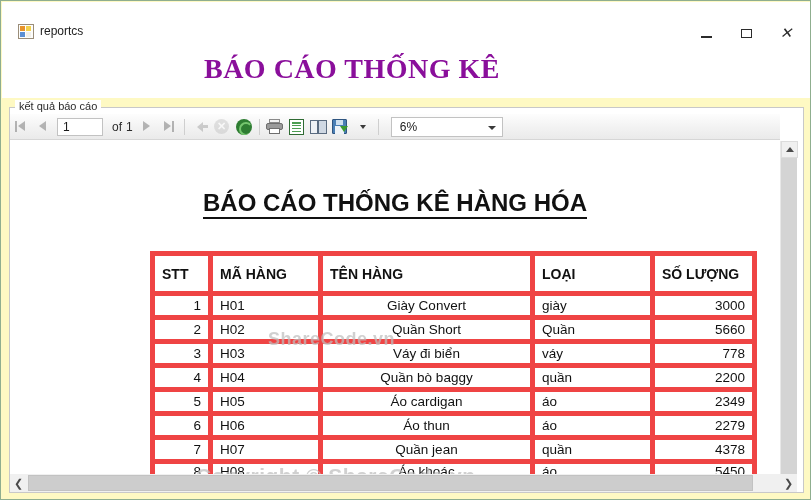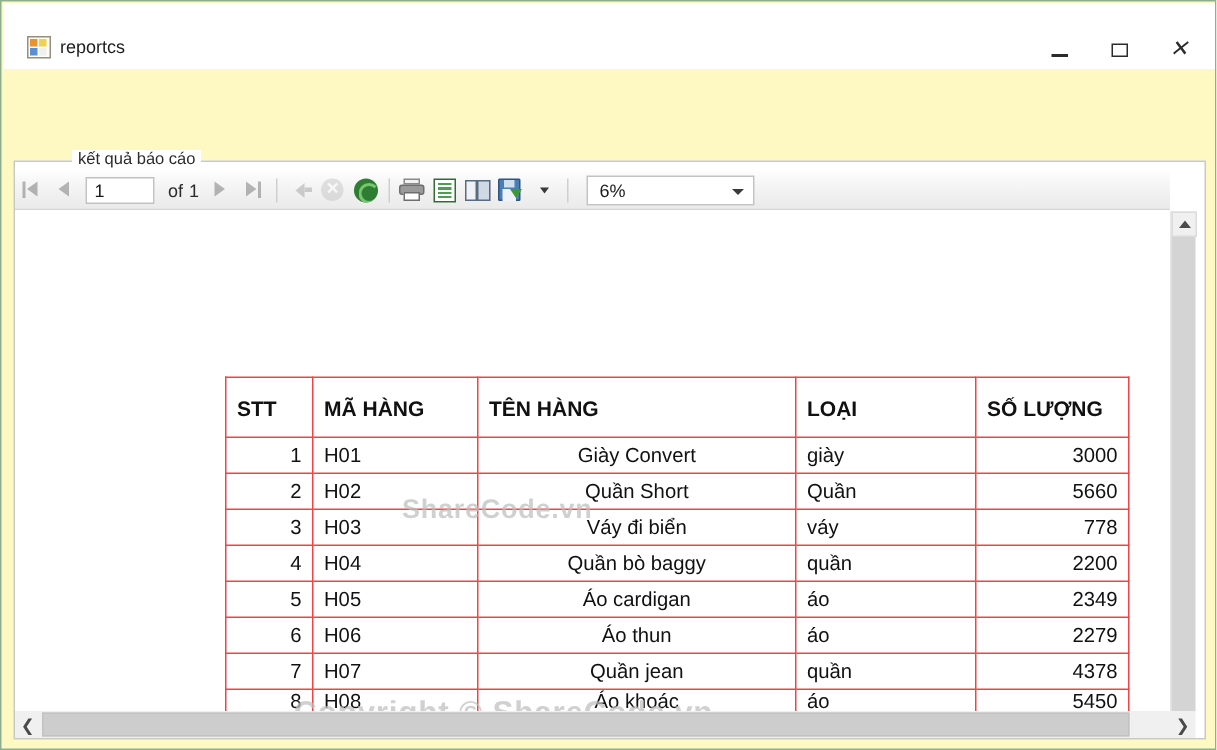--- a/index.html
+++ b/index.html
@@ -105,21 +105,20 @@
     width: 795px; height: 386px;
     border: 1px solid #c8c8c8;
     background: #ffffff;
   }
   .groupbox-label {
     position: absolute; left: 14px; top: 99px;
     background: #ffffff;
     padding: 0 4px;
     font-size: 11px; color: #2b2b2b;
     z-index: 3;
-    margin-left: 33px;
   }
 
   
   .rv-toolbar {
     position: absolute; left: 9px; top: 113px;
     width: 770px; height: 26px;
     background: linear-gradient(to bottom, #fdfdfd 0%, #f3f3f3 50%, #eaeaea 100%);
     border-bottom: 1px solid #d6d6d6;
     display: flex; align-items: center;
   }
@@ -251,21 +250,21 @@
 
   
   .report-table {
     position: absolute; left: 140px; top: 110px;
     border-collapse: collapse;
     table-layout: fixed;
     font-size: 13.5px;
     color: #111111;
   }
   .report-table th, .report-table td {
-    border: 1px solid #ef4444;
+    border: 5px solid #ef4444;
     padding: 0 7px;
     vertical-align: middle;
     white-space: nowrap;
     overflow: hidden;
   }
   .report-table thead th {
     height: 40px;
     font-weight: bold;
     text-align: left;
     background: #ffffff;
@@ -351,20 +350,23 @@
       <div class="winbtn max">
           <i class="glyph-max"></i>
         </div>
       <div class="winbtn close">
           <i class="glyph-close">✕</i>
         </div>
     </div>
 
   </div>
 
+  <div class="banner">
+    <div class="banner-title">BÁO CÁO THỐNG KÊ</div>
+  </div>
 
   <div class="groupbox"></div>
   <div class="groupbox-label">kết quả báo cáo</div>
 
   <div class="rv-toolbar">
     <div class="tbtn dis">
       <span class="g-first">
           <i class="g-bar" style="left:0"></i>
           <i class="g-tri tri-l" style="left:3px"></i>
         </span>
@@ -428,20 +430,23 @@
       </div>
     <div class="sep"></div>
     <div class="zoom-select">
       <span>6%</span>
       <i class="caret"></i>
     </div>
 
   </div>
 
   <div class="rv-body">
+    <div class="report-heading">
+      <span>BÁO CÁO THỐNG KÊ HÀNG HÓA</span>
+    </div>
 
     <table class="report-table">
       <thead>
         <tr>
           <th class="col-stt">STT</th>
           <th class="col-ma">MÃ HÀNG</th>
           <th class="col-ten">TÊN HÀNG</th>
           <th class="col-loai">LOẠI</th>
           <th class="col-sl">SỐ LƯỢNG</th>
         </tr>

